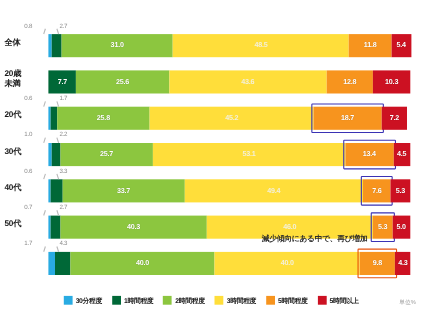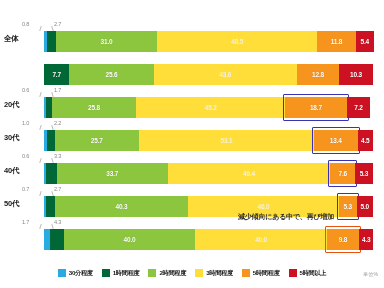--- a/index.html
+++ b/index.html
@@ -96,20 +96,22 @@
           </div>
         </div>
         <div class="callouts">
           <span class="callout c1">0.8</span>
           <span class="tick t1"></span>
           <span class="tick t2"></span>
           <span class="callout c2">2.7</span>
         </div>
       </div>
       <div class="row" style="top: 55px;">
+        <div class="row-label" style="white-space: pre;">20歳
+未満</div>
         <div class="bar">
           <div class="seg hide-val" style="flex: 0 0 0%; background: rgb(41, 171, 226);"></div>
           <div class="seg" style="flex: 0 0 7.7%; background: rgb(0, 104, 55);">
             <span class="seg-val">7.7</span>
           </div>
           <div class="seg" style="flex: 0 0 25.6%; background: rgb(140, 198, 63);">
             <span class="seg-val">25.6</span>
           </div>
           <div class="seg" style="flex: 0 0 43.6%; background: rgb(255, 222, 58);">
             <span class="seg-val dim">43.6</span>

